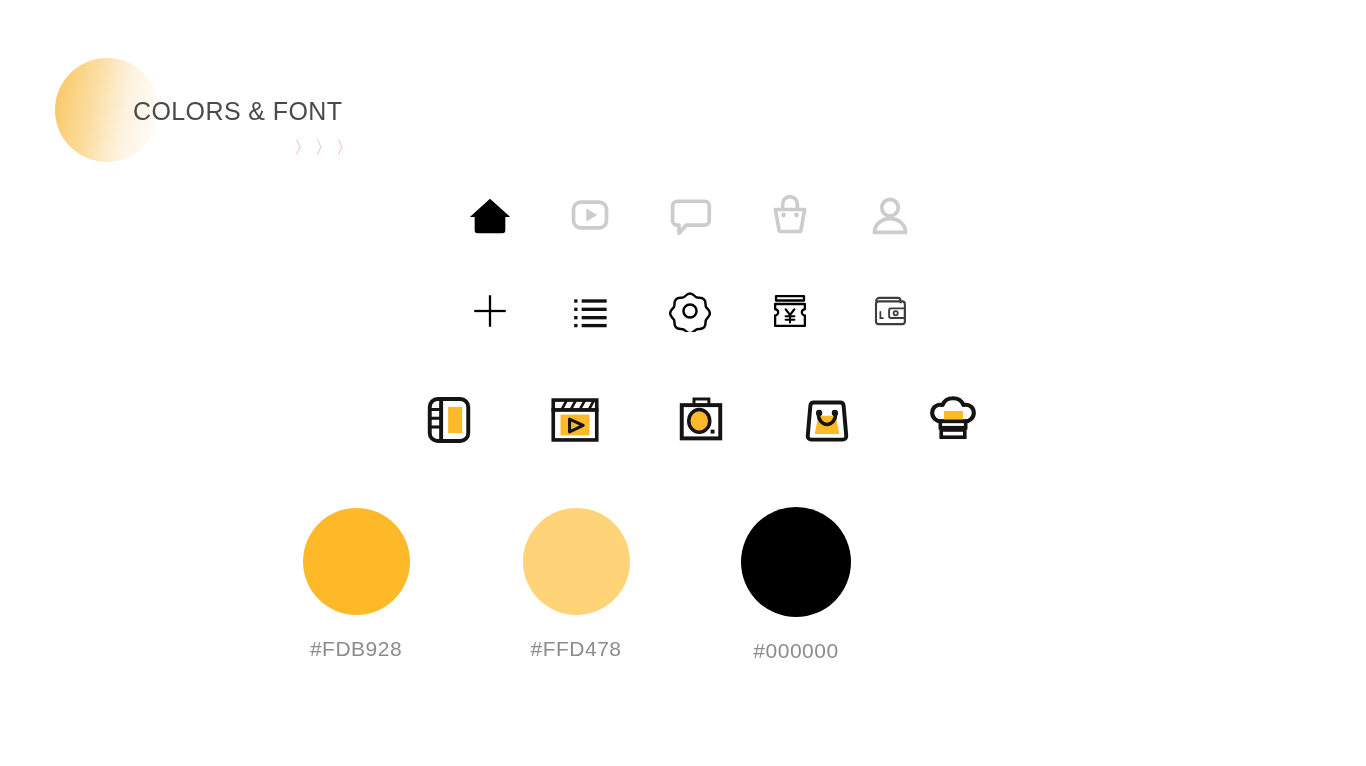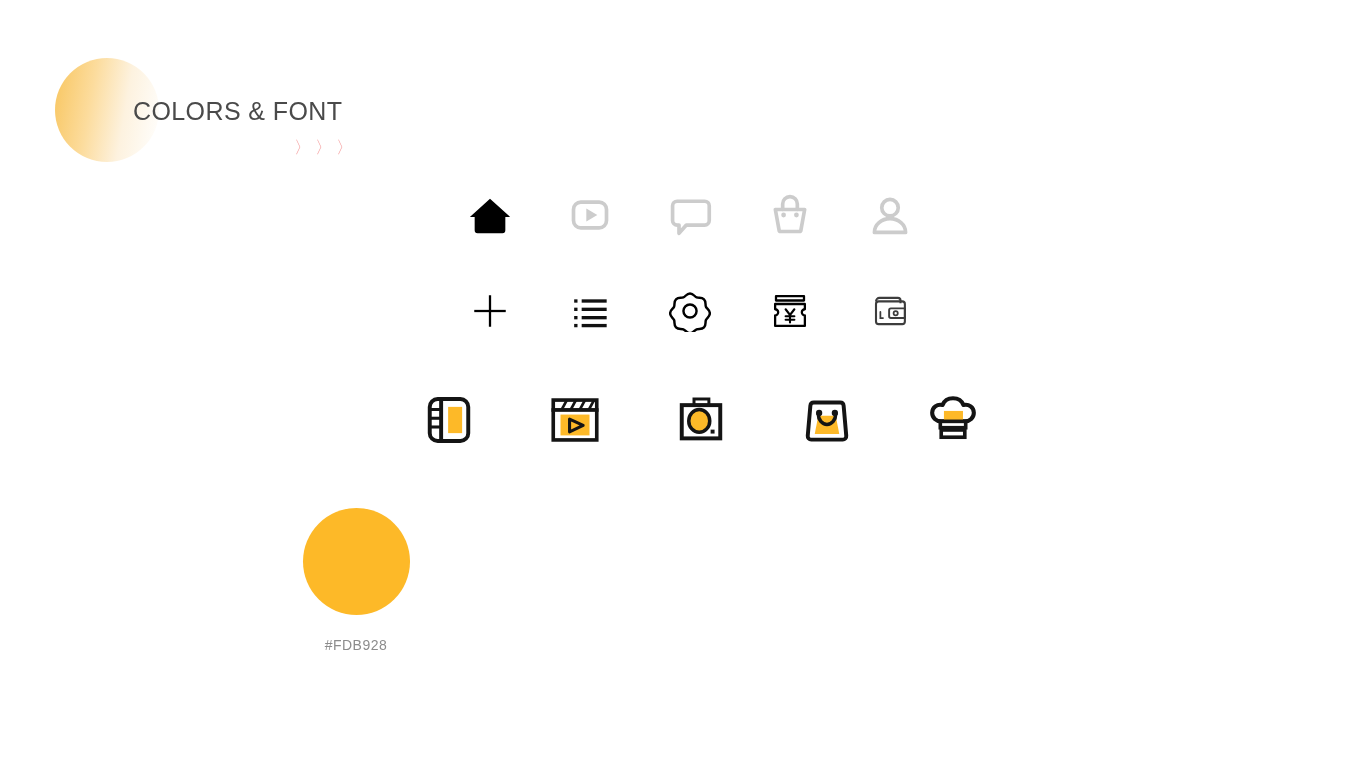--- a/index.html
+++ b/index.html
@@ -87,21 +87,21 @@
     width: 220px;
     display: flex;
     flex-direction: column;
     align-items: center;
   }
   .swatch-dot {
     border-radius: 50%;
   }
   .swatch-label {
     margin-top: 22px;
-    font-size: 14px;
+    font-size: 21px;
     color: #8c8c8c;
     letter-spacing: 0.5px;
   }
 </style>
 </head>
 <body>
 
 <div class="header">
   <div class="header-orb"></div>
   <div class="header-title">COLORS &amp; FONT</div>
@@ -259,15 +259,23 @@
   </div>
 </div>
 
 <div class="swatches">
 
   <div class="swatch">
     <div class="swatch-dot" style="width:107px;height:107px;background:#FDB928;"></div>
     <div class="swatch-label">#FDB928</div>
   </div>
 
-
-
+  <div class="swatch">
+    <div class="swatch-dot" style="width:107px;height:107px;background:#FFD478;"></div>
+    <div class="swatch-label">#FFD478</div>
+  </div>
+
+
+  <div class="swatch">
+    <div class="swatch-dot" style="width:110px;height:110px;background:#000000;margin-top:-1px;"></div>
+    <div class="swatch-label">#000000</div>
+  </div>
 </div>
 
 </body></html>

